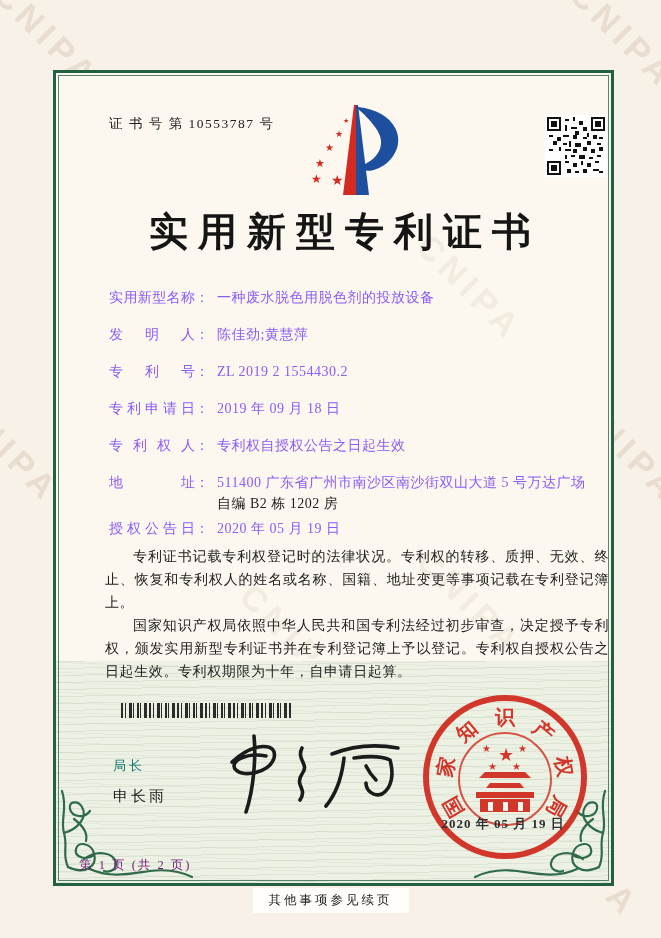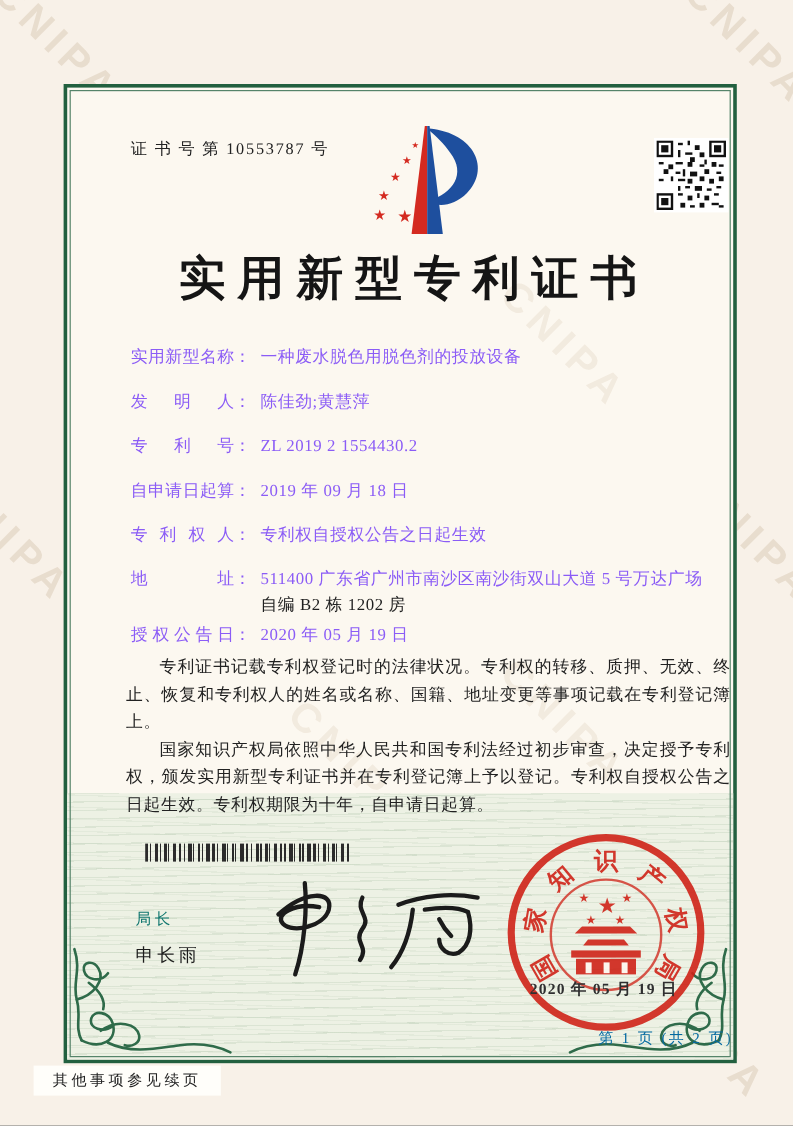--- a/index.html
+++ b/index.html
@@ -74,27 +74,27 @@
       #2b2b2b 16px 18px, transparent 18px 19px,
       #2b2b2b 19px 20px, transparent 20px 23px,
       #2b2b2b 23px 26px, transparent 26px 28px);
   }
   .sig-title{position:absolute;left:34px;top:684px;font-family:"Liberation Sans","DejaVu Sans",sans-serif;font-size:13px;letter-spacing:3px;color:#0f766e;}
   .sig-name{position:absolute;left:34px;top:714px;font-family:Liberation Sans, sans-serif;font-size:15px;letter-spacing:3px;color:#1c1c1c;}
   .sig-svg{position:absolute;left:125px;top:655px;}
   .seal{position:absolute;left:340px;top:618px;}
   .seal-char{font:bold 20px "Liberation Serif","DejaVu Serif",serif;fill:var(--seal-red);text-anchor:middle;}
   .seal-date{font:bold 13px "Liberation Serif","DejaVu Serif",serif;fill:#2f2f30;letter-spacing:1px;text-anchor:middle;}
-  .pageinfo{position:absolute;left:0;right:0;top:784px;text-align:right;font-size:12.5px;letter-spacing:2px;color:#0369a1;}
+  .pageinfo{position:absolute;left:0;right:0;top:784px;text-align:left;font-size:12.5px;letter-spacing:2px;color:#701a75;}
   .ornament{position:absolute;bottom:-1px;pointer-events:none;z-index:2;}
   .ornament.left{left:-2px;}
   .ornament.right{right:-2px;transform:scaleX(-1);}
   
   .note{
-    position:absolute;left:0;right:0;top:888px;z-index:2;margin-left:28px;
+    position:absolute;left:0;right:0;top:888px;text-align:center;z-index:2;
   }
   .note span{
     display:inline-block;background:#fffefa;padding:4px 16px;
     font-size:12.5px;letter-spacing:3px;color:#222;
   }
 </style>
 </head>
 <body>
 
 <div class="page">
@@ -216,21 +216,21 @@
       <div class="field r1">
         <span class="flabel">实用新型名称</span><span class="fcolon">：</span><span class="fvalue">一种废水脱色用脱色剂的投放设备</span>
       </div>
       <div class="field r2">
         <span class="flabel">发明人</span><span class="fcolon">：</span><span class="fvalue">陈佳劲;黄慧萍</span>
       </div>
       <div class="field r3">
         <span class="flabel">专利号</span><span class="fcolon">：</span><span class="fvalue">ZL 2019 2 1554430.2</span>
       </div>
       <div class="field r4">
-        <span class="flabel">自申请日起算</span><span class="fcolon">：</span><span class="fvalue">2019 年 09 月 18 日</span>
+        <span class="flabel">专利申请日</span><span class="fcolon">：</span><span class="fvalue">2019 年 09 月 18 日</span>
       </div>
       <div class="field r5">
         <span class="flabel">专利权人</span><span class="fcolon">：</span><span class="fvalue">专利权自授权公告之日起生效</span>
       </div>
       <div class="field r6">
         <span class="flabel">地址</span><span class="fcolon">：</span><span class="fvalue">511400 广东省广州市南沙区南沙街双山大道 5 号万达广场</span>
       </div>
       <div class="addr2">自编 B2 栋 1202 房</div>
       <div class="field r7">
         <span class="flabel">授权公告日</span><span class="fcolon">：</span><span class="fvalue">2020 年 05 月 19 日</span>

